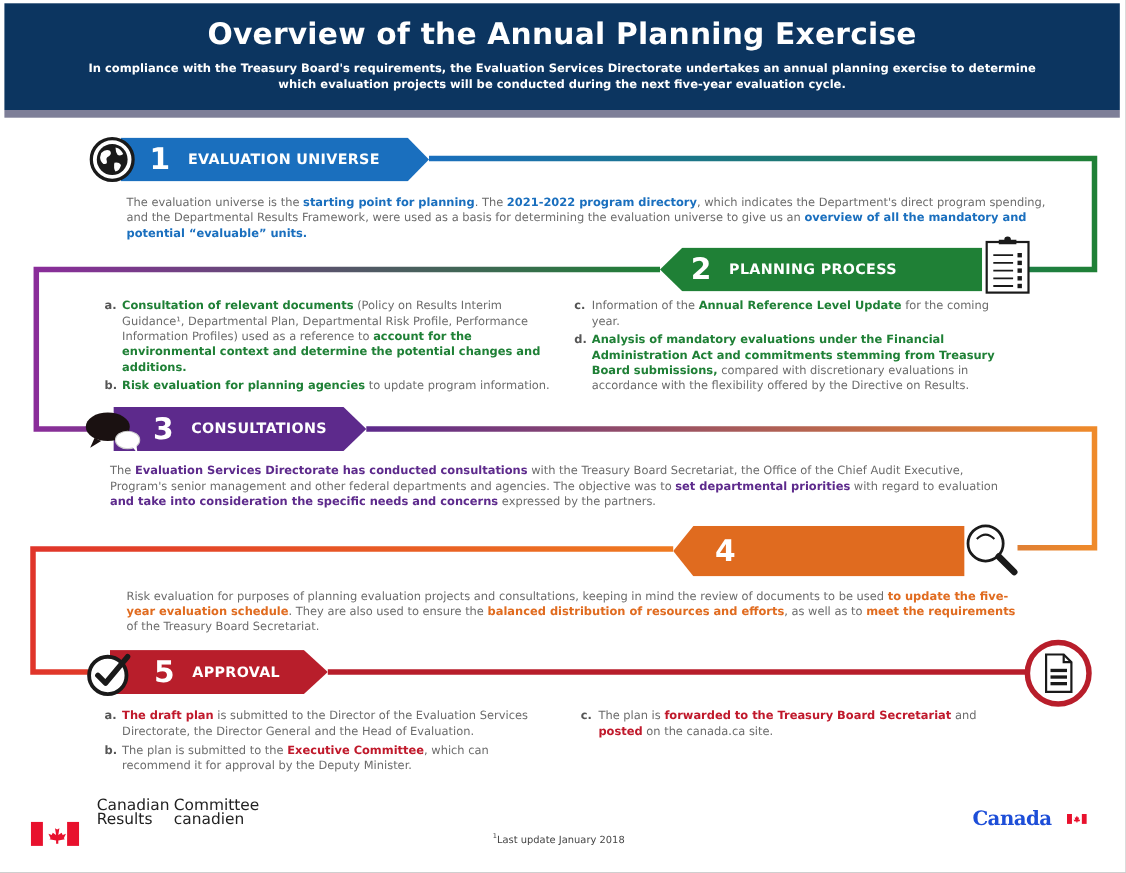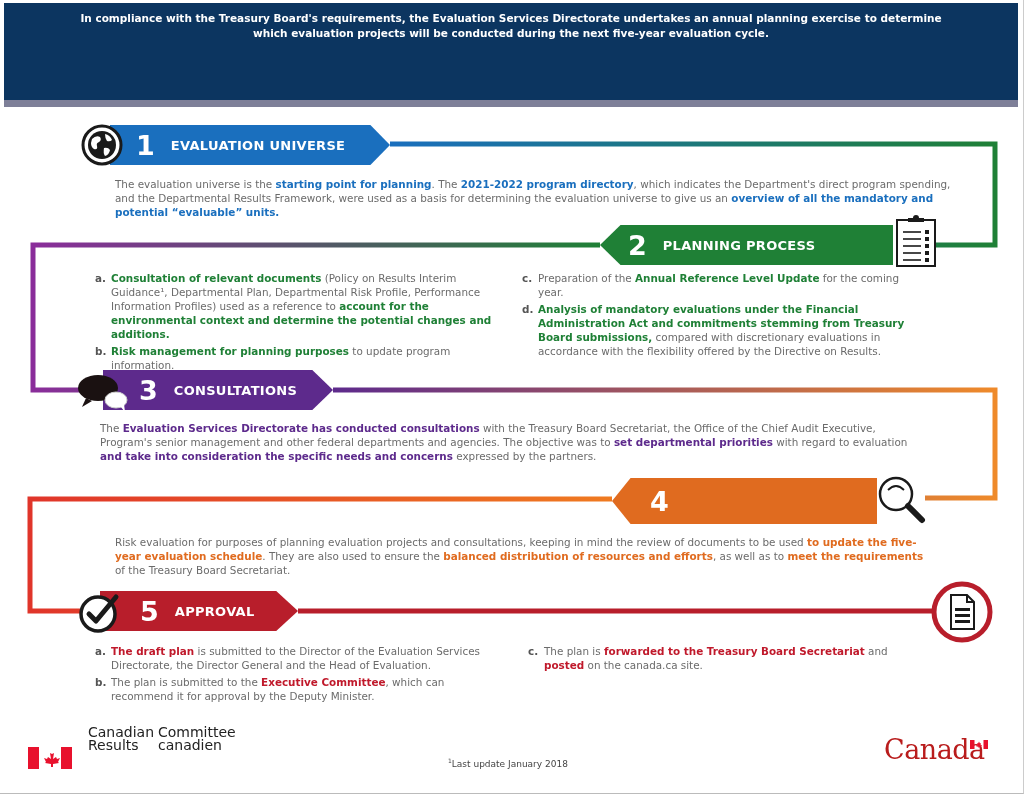--- a/index.html
+++ b/index.html
@@ -50,29 +50,30 @@
   .l2c { left: 522px; top: 271px; width: 405px; }
   .l5a { left: 95px; top: 644px; width: 400px; }
   .l5c { left: 528px; top: 644px; width: 400px; }
 
   .footer-flag { position: absolute; left: 28px; top: 747px; width: 44px; height: 22px; }
   .footer-dept { position: absolute; top: 726px; font-size: 14px; line-height: 13px; color: #222; }
   .fd1 { left: 88px; }
   .fd2 { left: 158px; }
   .footnote { position: absolute; left: 448px; top: 757px; font-size: 9px; color: #444; }
   .footnote sup { font-size: 6px; }
-  .wordmark { position: absolute; left: 884px; top: 734px; font-family: "DejaVu Serif", serif; font-size: 27px; color: #b91c1c; letter-spacing: -0.5px; }
+  .wordmark { position: absolute; left: 884px; top: 734px; font-family: "DejaVu Serif", serif; font-size: 18px; color: #1d4ed8; letter-spacing: -0.5px; font-weight: bold; }
   .wordmark-flag { position: absolute; left: 970px; top: 740px; width: 18px; height: 9px; }
 </style>
 </head>
 <body>
 
 <div class="page">
 
   <div class="header">
+    <div class="header-title">Overview of the Annual Planning Exercise</div>
     <div class="header-sub">In compliance with the Treasury Board's requirements, the Evaluation Services Directorate undertakes an annual planning exercise to determine which evaluation projects will be conducted during the next five-year evaluation cycle.</div>
   </div>
   <div class="header-strip"></div>
 
   <svg class="connectors" viewBox="0 0 1024 794">
     <defs>
       <linearGradient id="g12" x1="0" x2="1" y1="0" y2="0">
         <stop offset="0" stop-color="#1a6fbe"></stop>
         <stop offset="1" stop-color="#1f8036"></stop>
       </linearGradient>
@@ -141,27 +142,27 @@
       <rect x="31" y="46" width="4" height="4"></rect>
     </g>
   </svg>
   <div class="list l2a">
     <div class="item">
       <span class="mark">a.</span>
       <span><b class="c-green">Consultation of relevant documents</b><span> (Policy on Results Interim Guidance¹, Departmental Plan, Departmental Risk Profile, Performance Information Profiles) used as a reference to </span><b class="c-green">account for the environmental context and determine the potential changes and additions.</b></span>
     </div>
     <div class="item">
       <span class="mark">b.</span>
-      <span><b class="c-green">Risk management for planning purposes</b><span> to update program information.</span></span>
+      <span><b class="c-green">Risk evaluation for planning agencies</b><span> to update program information.</span></span>
     </div>
   </div>
   <div class="list l2c">
     <div class="item">
       <span class="mark">c.</span>
-      <span><span>Preparation of the </span><b class="c-green">Annual Reference Level Update</b><span> for the coming year.</span></span>
+      <span><span>Information of the </span><b class="c-green">Annual Reference Level Update</b><span> for the coming year.</span></span>
     </div>
     <div class="item">
       <span class="mark">d.</span>
       <span><b class="c-green">Analysis of mandatory evaluations under the Financial Administration Act and commitments stemming from Treasury Board submissions,</b><span> compared with discretionary evaluations in accordance with the flexibility offered by the Directive on Results.</span></span>
     </div>
   </div>
 
   <div class="banner b3">
     <span class="num">3</span>
     <span class="label">CONSULTATIONS</span>

